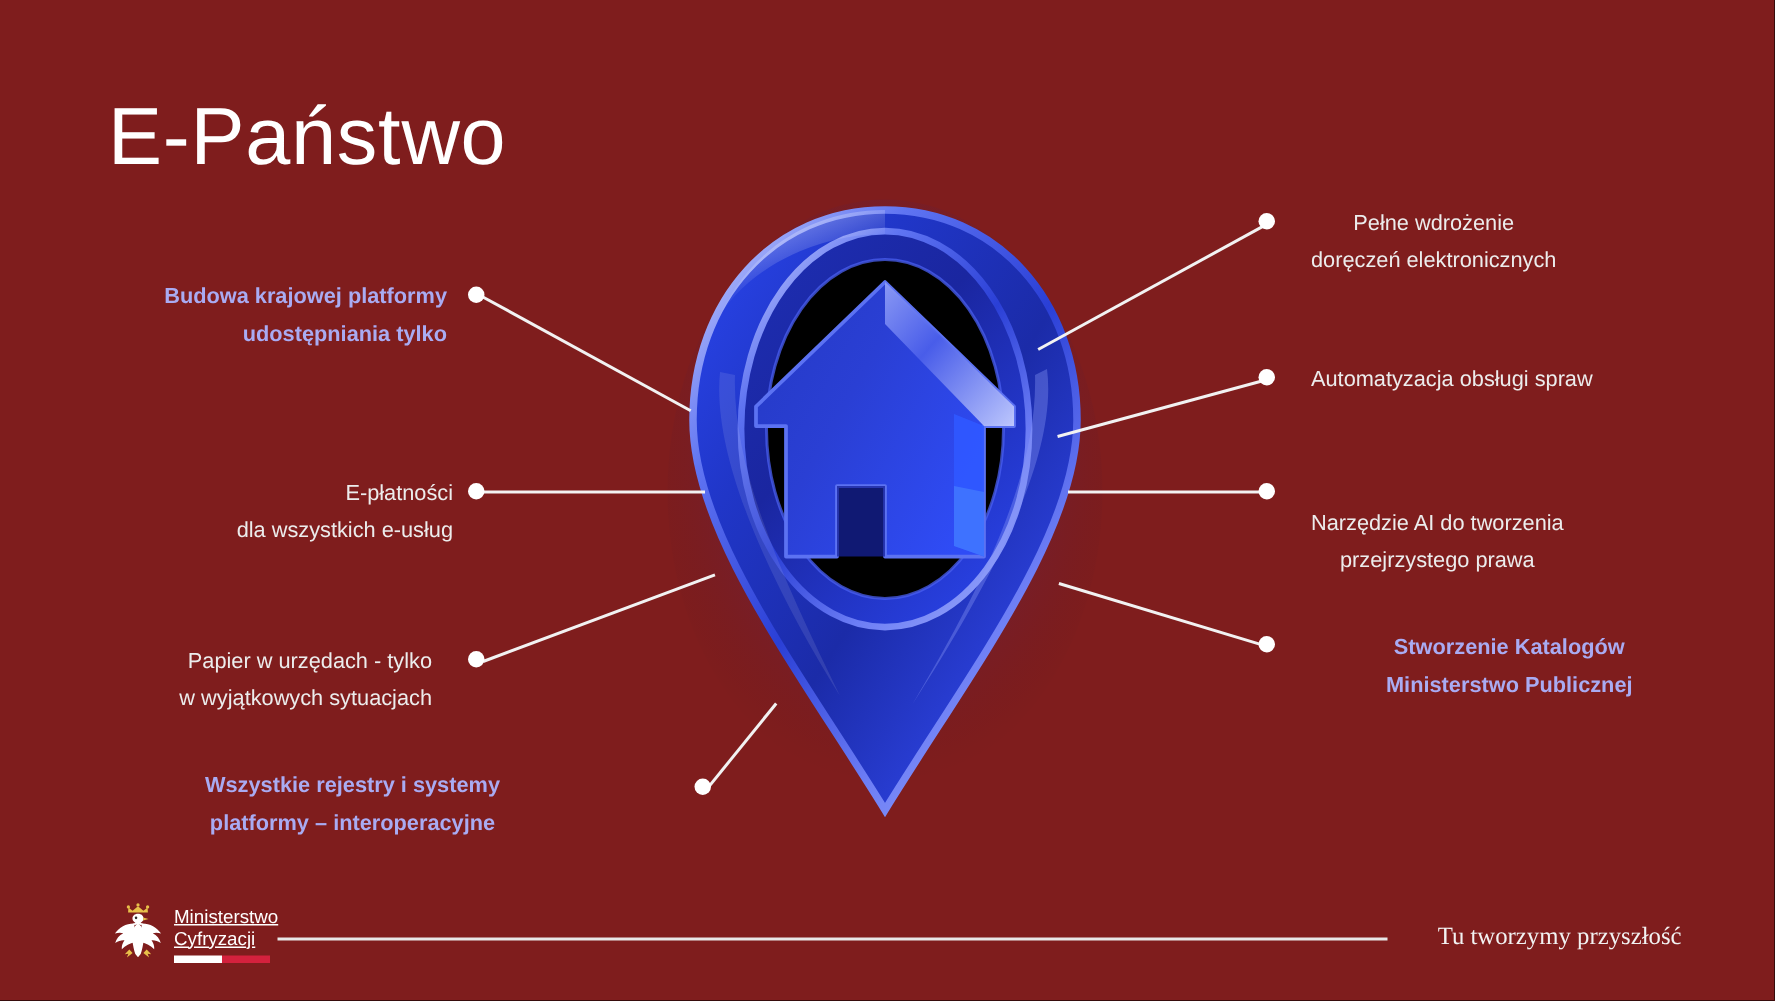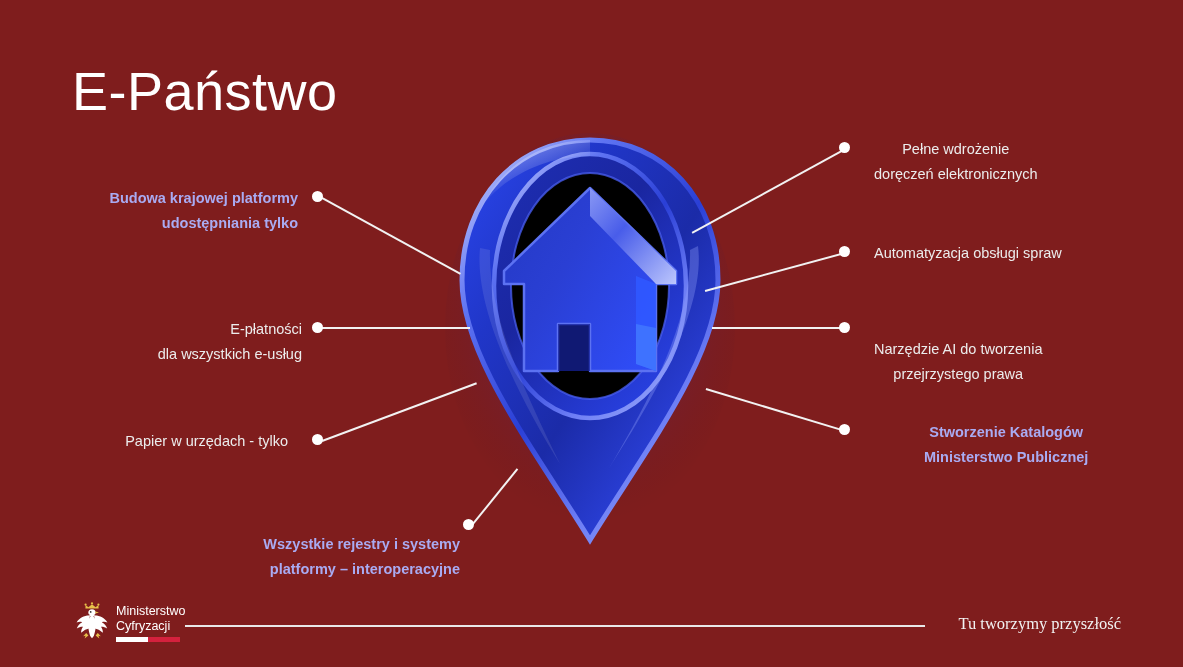--- a/index.html
+++ b/index.html
@@ -109,20 +109,21 @@
   }
   #eagle-mark svg { display: block; width: 100%; height: 100%; }
   #ministry-text {
     position: absolute;
     left: 44px;
     top: 3px;
     font-size: 12.5px;
     line-height: 14.5px;
     color: #ffffff;
     white-space: nowrap;
+    text-decoration: underline;
   }
   #flag-bar {
     position: absolute;
     left: 44px;
     top: 36px;
     width: 64px;
     height: 5px;
     display: flex;
   }
   #flag-bar .flag-white { flex: 1; background: #ffffff; }
@@ -258,23 +259,24 @@
     <div>udostępniania tylko</div>
   </div>
 
   <div class="callout plain right-align" style="left:14px; top:317px; width:288px;">
     <div>E-płatności</div>
     <div>dla wszystkich e-usług</div>
   </div>
 
   <div class="callout plain right-align" style="left:0; top:429px; width:288px;">
     <div>Papier w urzędach - tylko</div>
-  </div>
-
-  <div class="callout accent right-align" style="left:0; top:532px; width:450px;">
+    <div>w wyjątkowych sytuacjach</div>
+  </div>
+
+  <div class="callout accent right-align" style="left:0; top:512px; width:450px;text-align:center;">
     <div>Wszystkie rejestry i systemy</div>
     <div>platformy – interoperacyjne</div>
   </div>
 
   <div class="callout plain left-align" style="left:874px; top:137px;">
     <div>Pełne wdrożenie</div>
     <div>doręczeń elektronicznych</div>
   </div>
 
   <div class="callout plain left-align" style="left:874px; top:241px;">

